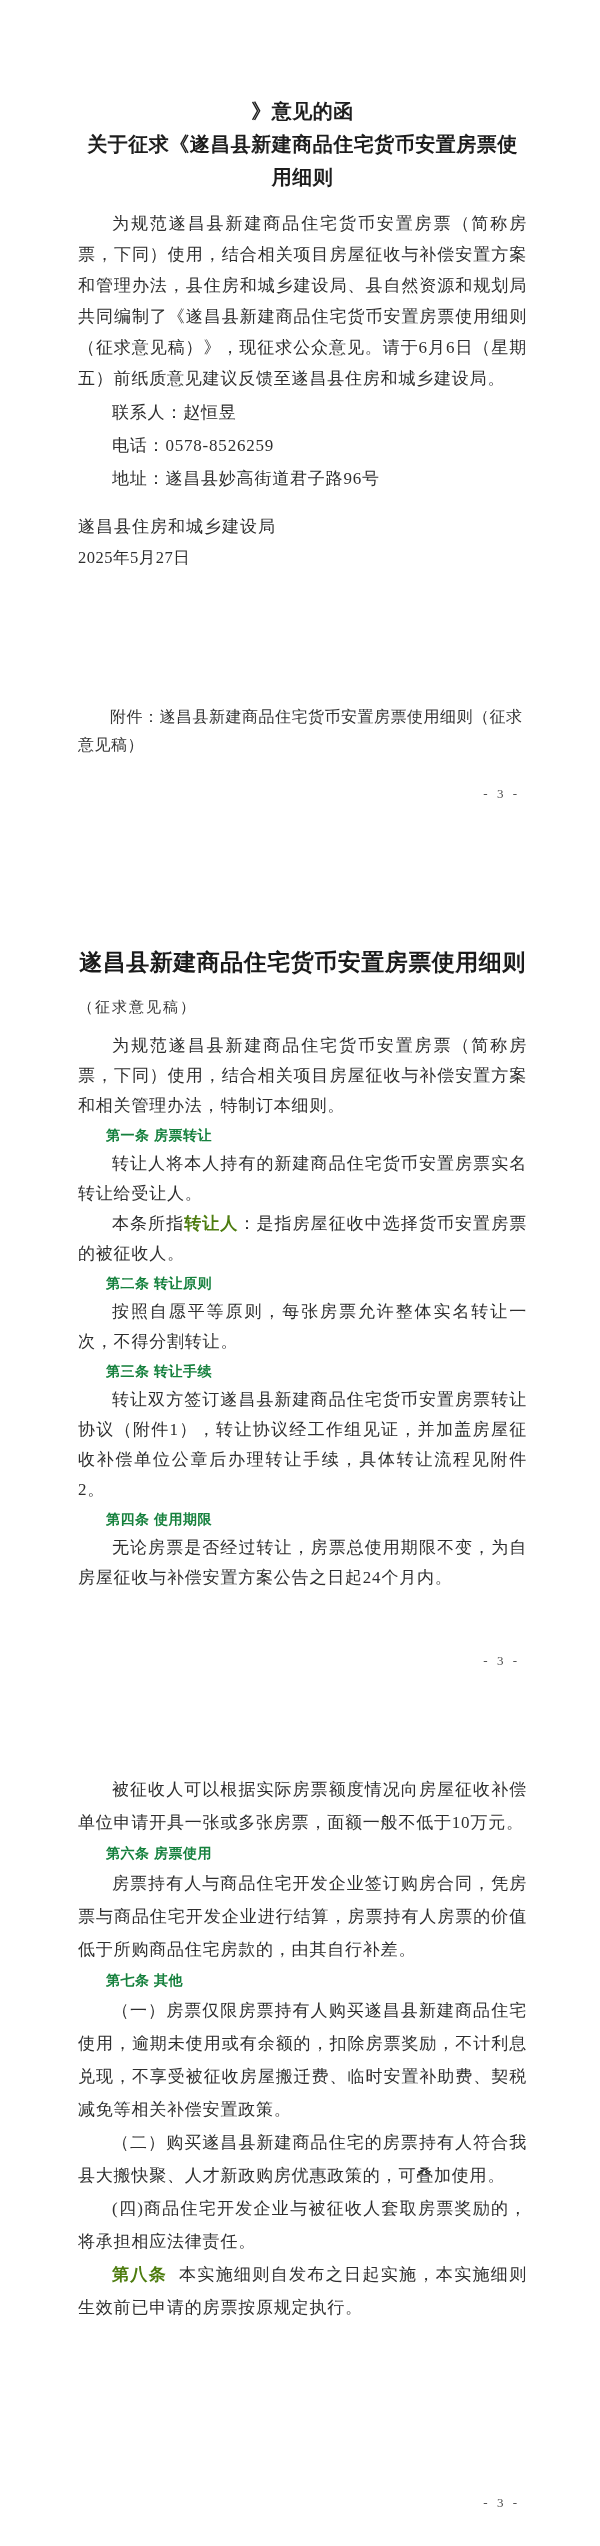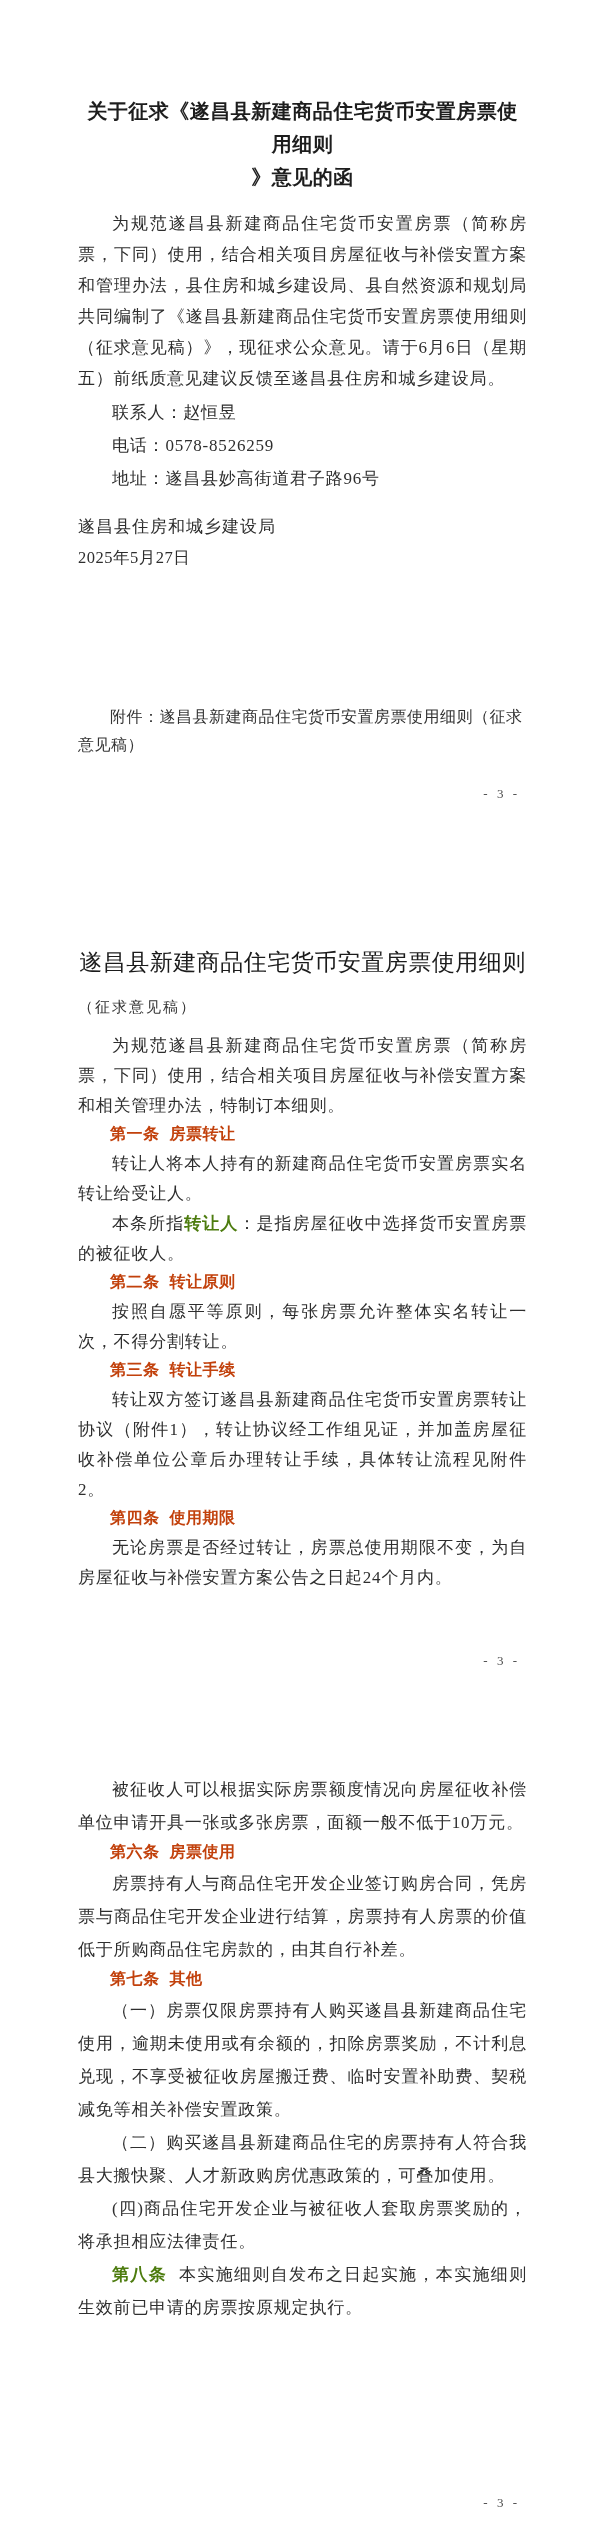--- a/index.html
+++ b/index.html
@@ -71,62 +71,62 @@
     letter-spacing: 3px;
     font-family: "Liberation Serif", "DejaVu Serif", serif;
   }
   .page-1 .page-num { top: 786px; }
   .page-2 .page-num { top: 843px; }
   .page-3 .page-num { top: 815px; }
 
   .rules-title {
     text-align: center;
     font-family: "Liberation Sans", "DejaVu Sans", sans-serif;
-    font-weight: 400;
+    font-weight: 700;
     font-size: 23px;
     line-height: 30px;
     color: #1b1b1b;
     letter-spacing: 0.5px;
   }
   .rules-subtitle {
     text-align: left;
     font-size: 15px;
     line-height: 22px;
     margin-top: 13px;
     color: #333333;
     letter-spacing: 2px;
   }
   .rules-intro { margin-top: 13px; }
 
   .article-heading {
     margin: 2px 0;
-    font-family: Liberation Mono, monospace;
+    font-family: Liberation Sans, sans-serif;
     font-weight: 700;
-    font-size: 16px;
+    font-size: 14px;
     line-height: 24px;
     text-indent: 2em;
-    color: #c2410c;
+    color: #15803d;
     letter-spacing: 0.5px;
   }
   b.term, b.art-num {
     font-family: "Liberation Sans", "DejaVu Sans", sans-serif;
     font-weight: 700;
     color: #4d7c0f;
   }
   b.art-num { margin-right: 0.7em; }
 </style>
 </head>
 <body>
 
 <div class="doc">
 
   <section class="page page-1">
     <h1 class="letter-title">
+      <span>》意见的函</span>
       <span>关于征求《遂昌县新建商品住宅货币安置房票使用细则</span>
-      <span>》意见的函</span>
     </h1>
 
     <p class="para letter-body">为规范遂昌县新建商品住宅货币安置房票（简称房票，下同）使用，结合相关项目房屋征收与补偿安置方案和管理办法，县住房和城乡建设局、县自然资源和规划局共同编制了《遂昌县新建商品住宅货币安置房票使用细则（征求意见稿）》，现征求公众意见。请于6月6日（星期五）前纸质意见建议反馈至遂昌县住房和城乡建设局。</p>
 
     <div class="contact-block">
       <p class="para">联系人：赵恒昱</p>
       <p class="para">电话：0578-8526259</p>
       <p class="para">地址：遂昌县妙高街道君子路96号</p>
     </div>
 

